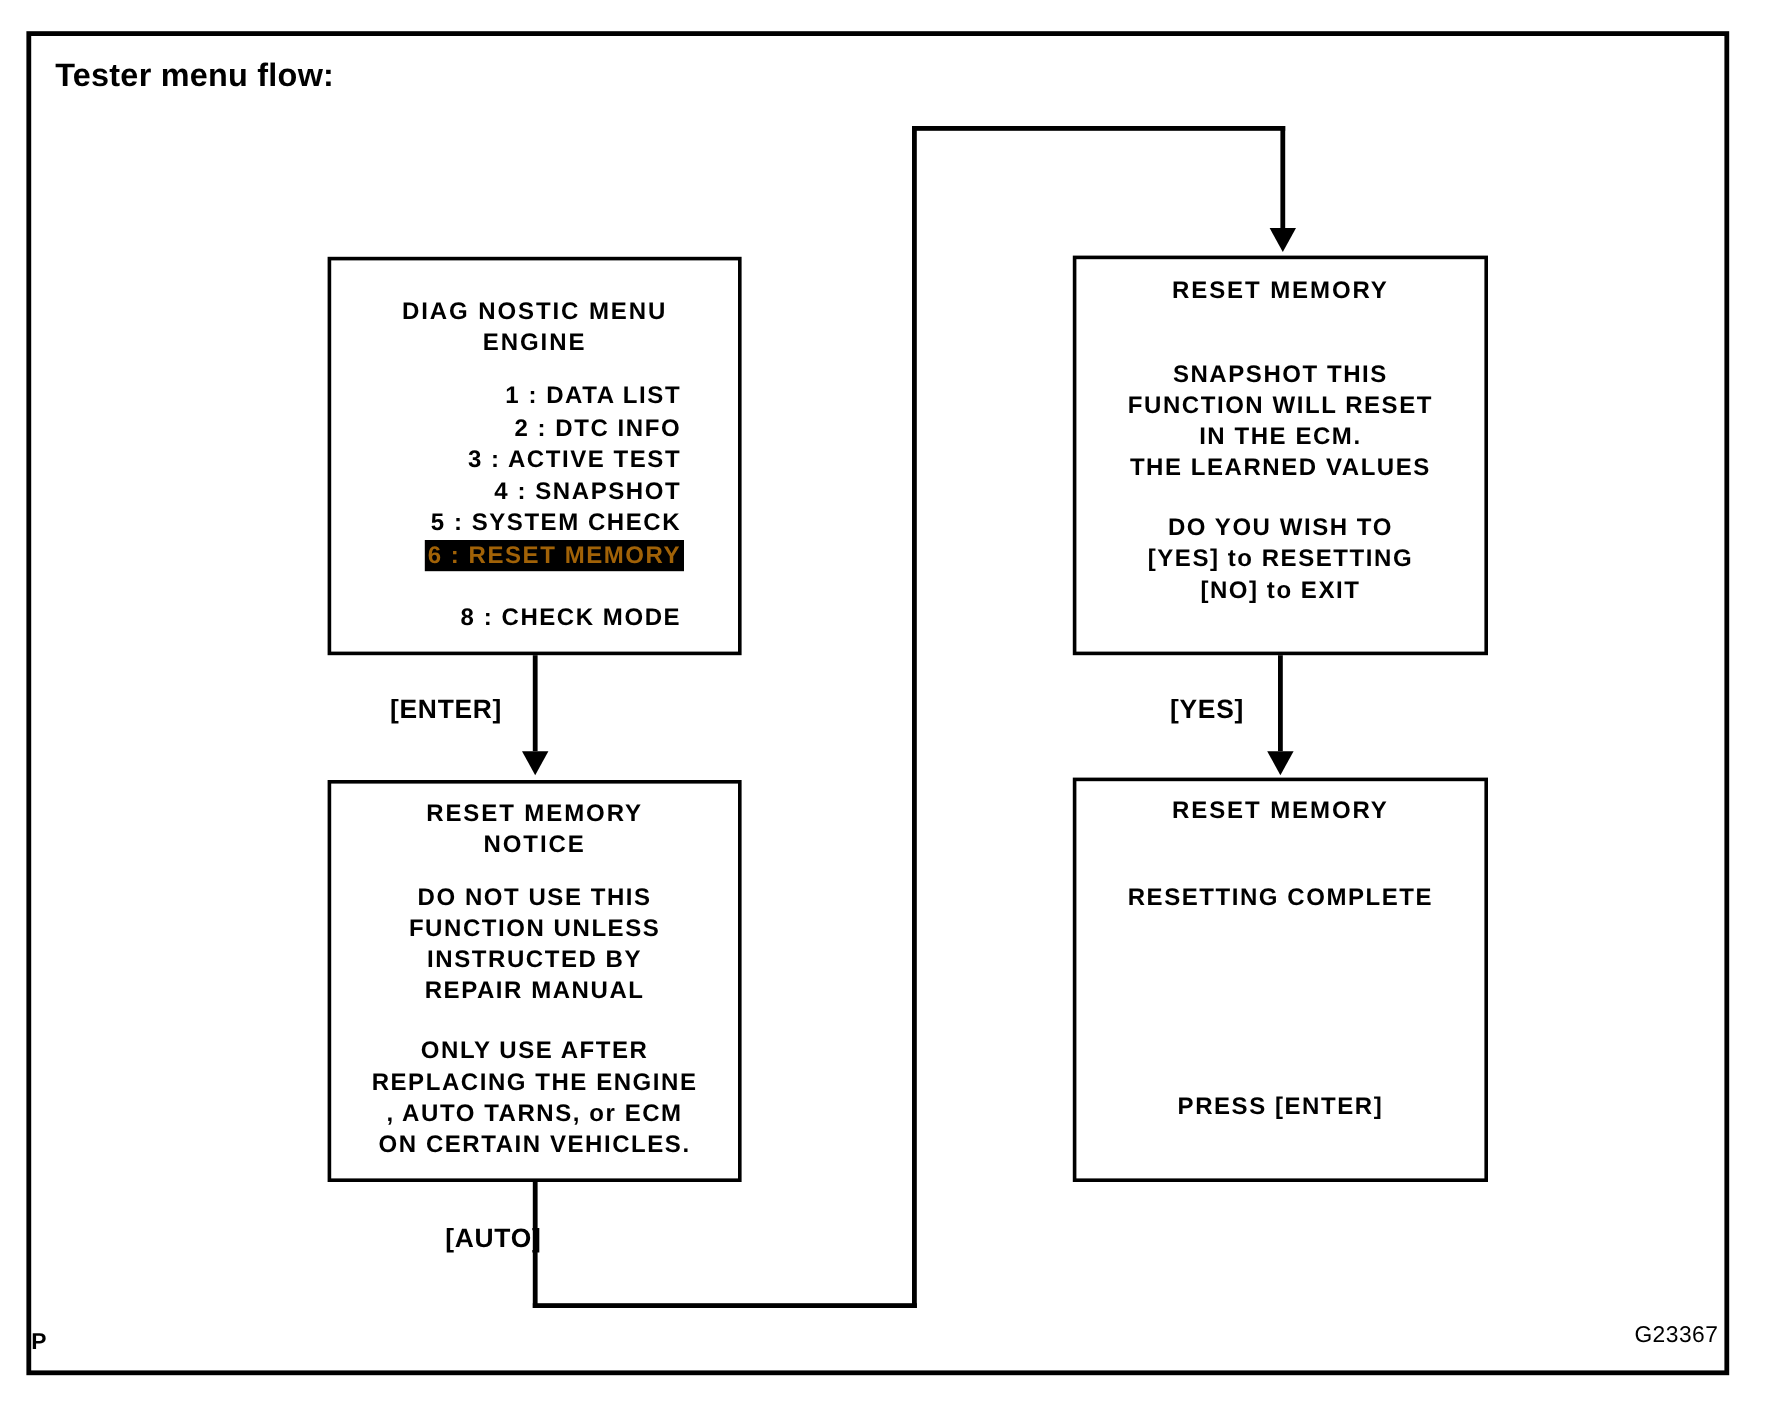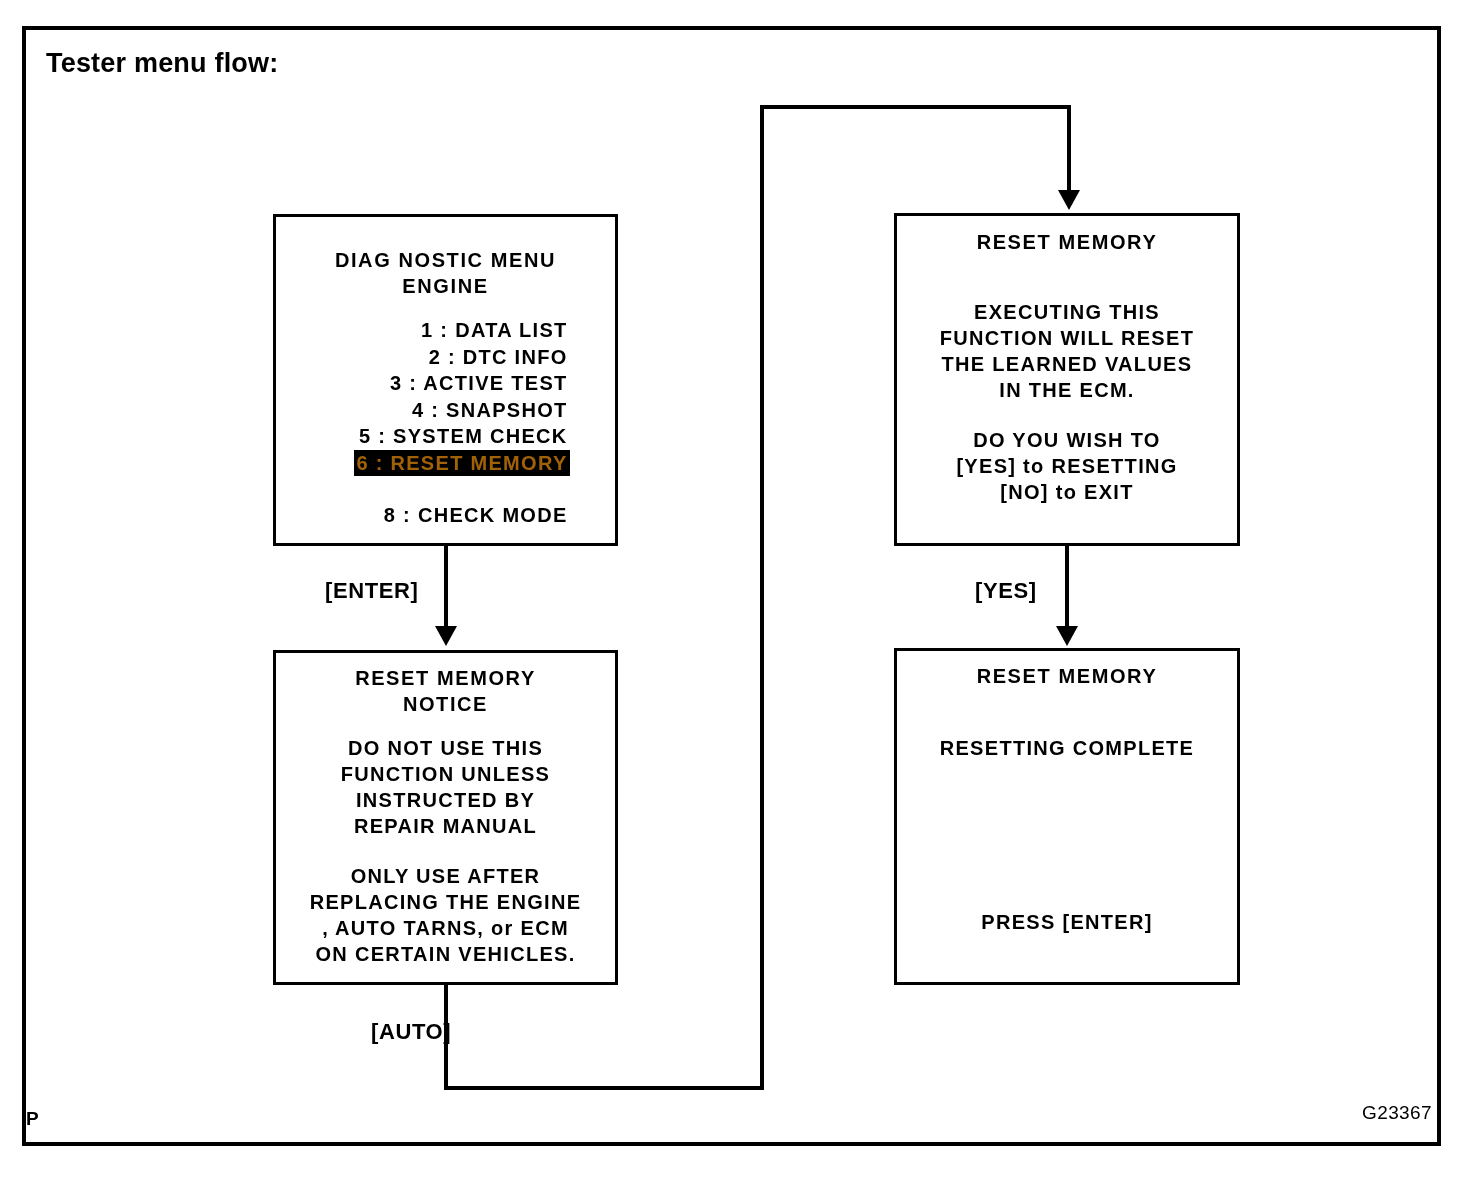--- a/index.html
+++ b/index.html
@@ -191,24 +191,24 @@
       <div class="scr-line">ON  CERTAIN  VEHICLES.</div>
     </div>
   </div>
 
   <div class="screen-box" id="box-reset-confirm">
     <div class="hdr">
       <div class="scr-title">RESET  MEMORY</div>
     </div>
     <div class="scr-spacer" style="height:44px"></div>
     <div>
-      <div class="scr-line">EXECUTING  THIS</div>
+      <div class="scr-line">SNAPSHOT  THIS</div>
       <div class="scr-line">FUNCTION  WILL  RESET</div>
+      <div class="scr-line">IN  THE  ECM.</div>
       <div class="scr-line">THE  LEARNED  VALUES</div>
-      <div class="scr-line">IN  THE  ECM.</div>
     </div>
     <div class="scr-spacer" style="height:24px"></div>
     <div>
       <div class="scr-line">DO  YOU  WISH  TO</div>
       <div class="scr-line">[YES] to  RESETTING</div>
       <div class="scr-line">[NO]  to  EXIT</div>
     </div>
   </div>
 
   <div class="screen-box" id="box-reset-complete">

